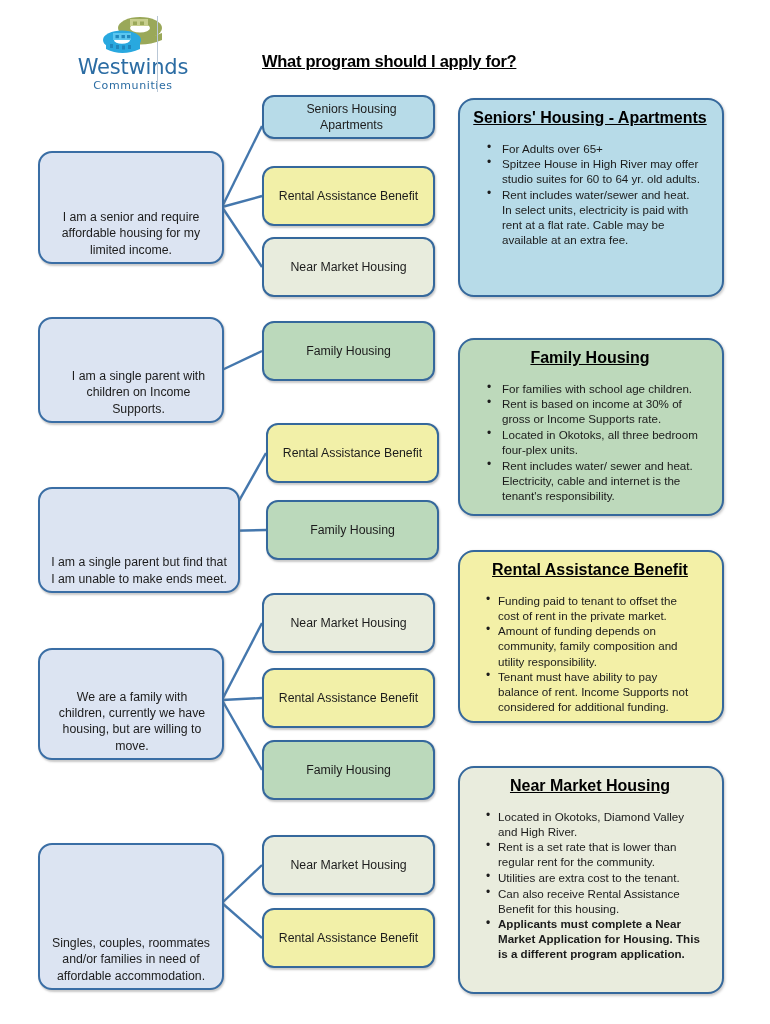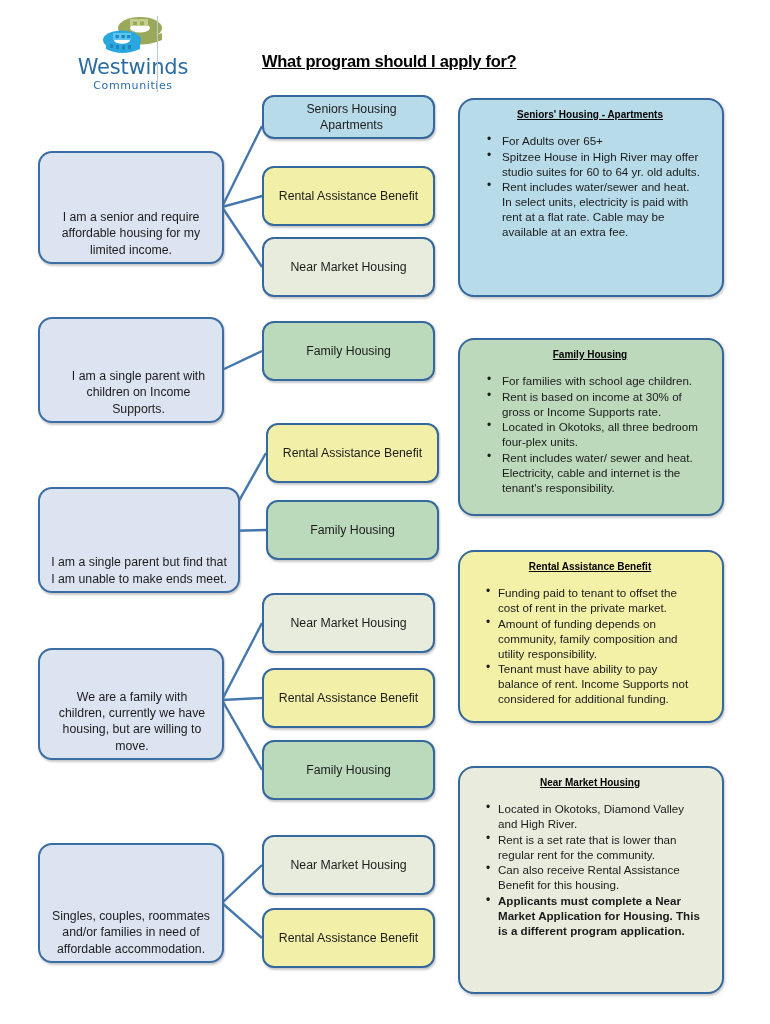--- a/index.html
+++ b/index.html
@@ -120,21 +120,21 @@
     font-size: 11.6px;
     line-height: 1.30;
     color: #1b1b1b;
     z-index: 3;
   }
   .info .info-title {
     display: block;
     text-align: center;
     font-weight: bold;
     text-decoration: underline;
-    font-size: 10px;
+    font-size: 16px;
     margin: 0 0 1px 0;
     color: #000;
   }
   .info ul {
     margin: 12px;
     padding: 0 0 0 18px;
     list-style: none;
   }
   .info li {
     position: relative;
@@ -233,21 +233,21 @@
   </div>
 
   <div class="node q-box" style="left:38px; top:487px; width:202px; height:106px;">
     <span class="node-label">I am a single parent but find that I am unable to make ends meet.</span>
   </div>
 
   <div class="node q-box" style="left:38px; top:648px; width:186px; height:112px;padding-left:12px;">
     <span class="node-label">We are a family with children, currently we have housing, but are willing to move.</span>
   </div>
 
-  <div class="node q-box" style="left:38px; top:843px; width:186px; height:120px;">
+  <div class="node q-box" style="left:38px; top:843px; width:186px; height:147px;">
     <span class="node-label">Singles, couples, roommates and/or families in need of affordable accommodation.</span>
   </div>
 
   <div class="node p-seniors" style="left:262px; top:95px; width:173px; height:44px;padding-left:16px;">
     <span class="node-label">Seniors Housing Apartments</span>
   </div>
   <div class="node p-rab" style="left:262px; top:166px; width:173px; height:60px;">
     <span class="node-label">Rental Assistance Benefit</span>
   </div>
   <div class="node p-near" style="left:262px; top:237px; width:173px; height:60px;">
@@ -308,18 +308,19 @@
       <li>Amount of funding depends on community, family composition and utility responsibility.</li>
       <li>Tenant must have ability to pay balance of rent.  Income Supports not considered for additional funding.</li>
     </ul>
   </div>
 
   <div class="info info-near" style="left:458px; top:766px; width:266px; height:228px;">
     <span class="info-title">Near Market Housing</span>
     <ul>
       <li>Located in Okotoks, Diamond Valley and High River.</li>
       <li>Rent is a set rate that is lower than regular rent for the community.</li>
+      <li>Utilities are extra cost to the tenant.</li>
       <li>Can also receive Rental Assistance Benefit for this housing.</li>
       <li class="bold-item">Applicants must complete a Near Market Application for Housing. This is a different program application.</li>
     </ul>
   </div>
 
 </div>
 
 </body></html>

